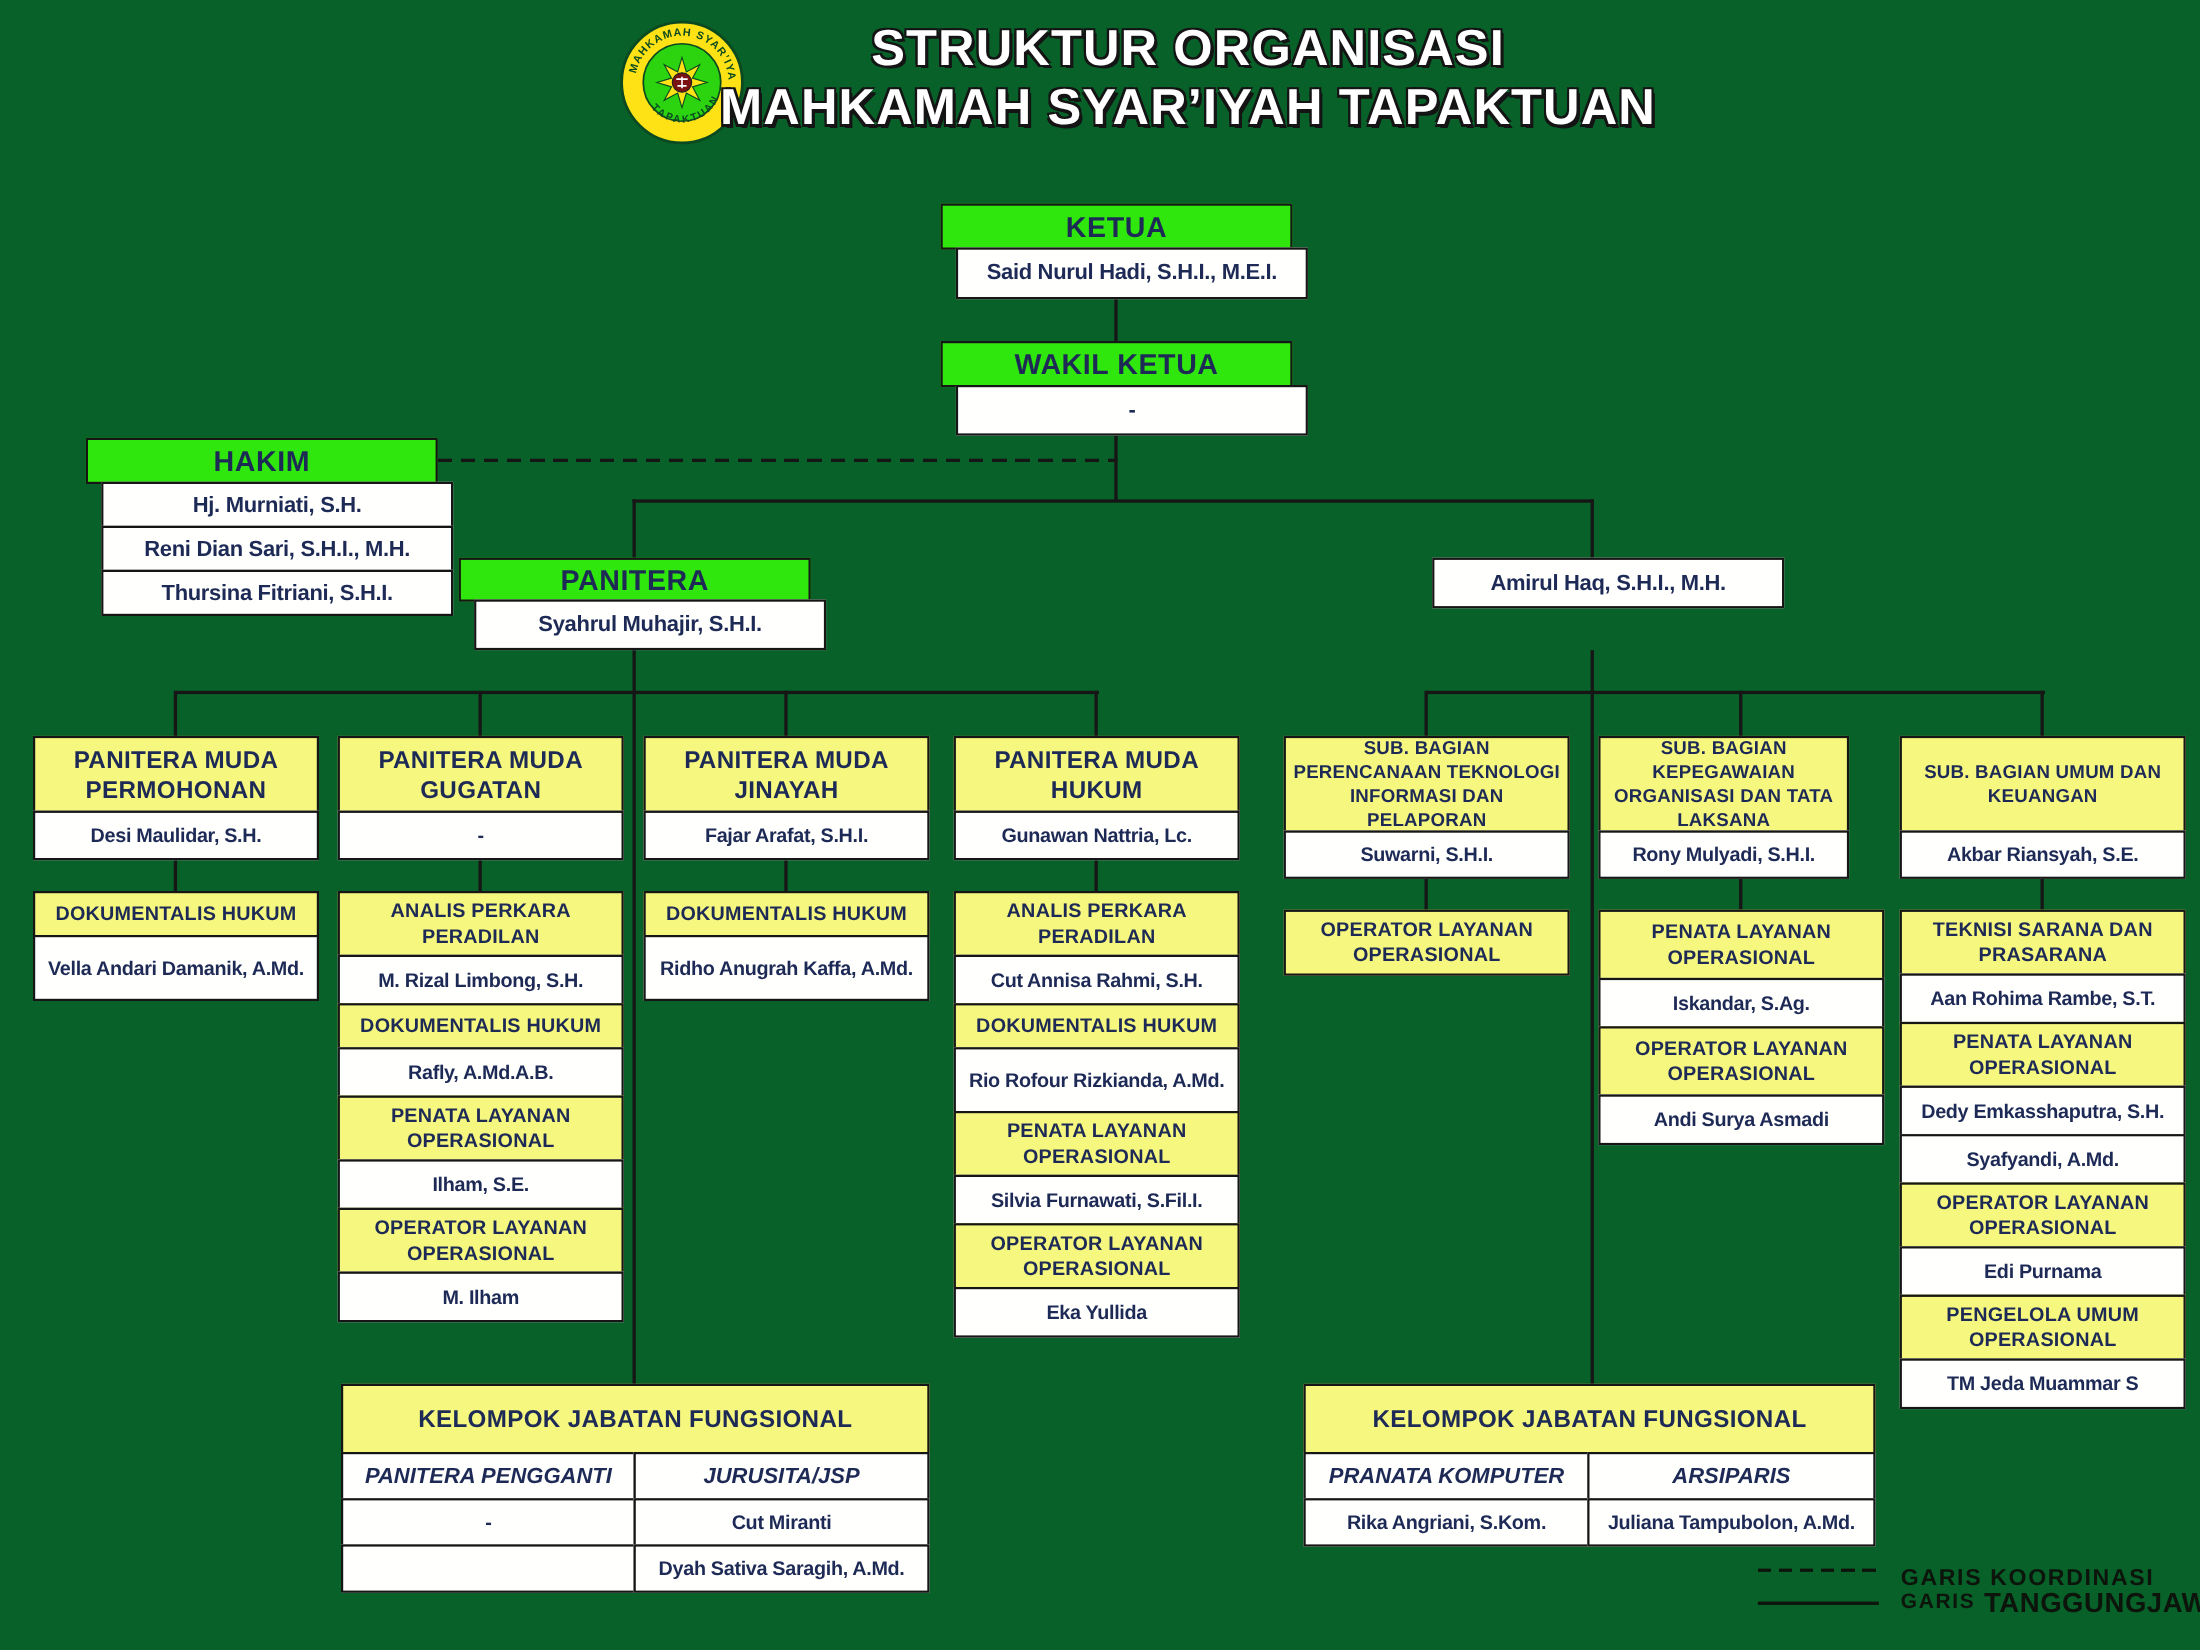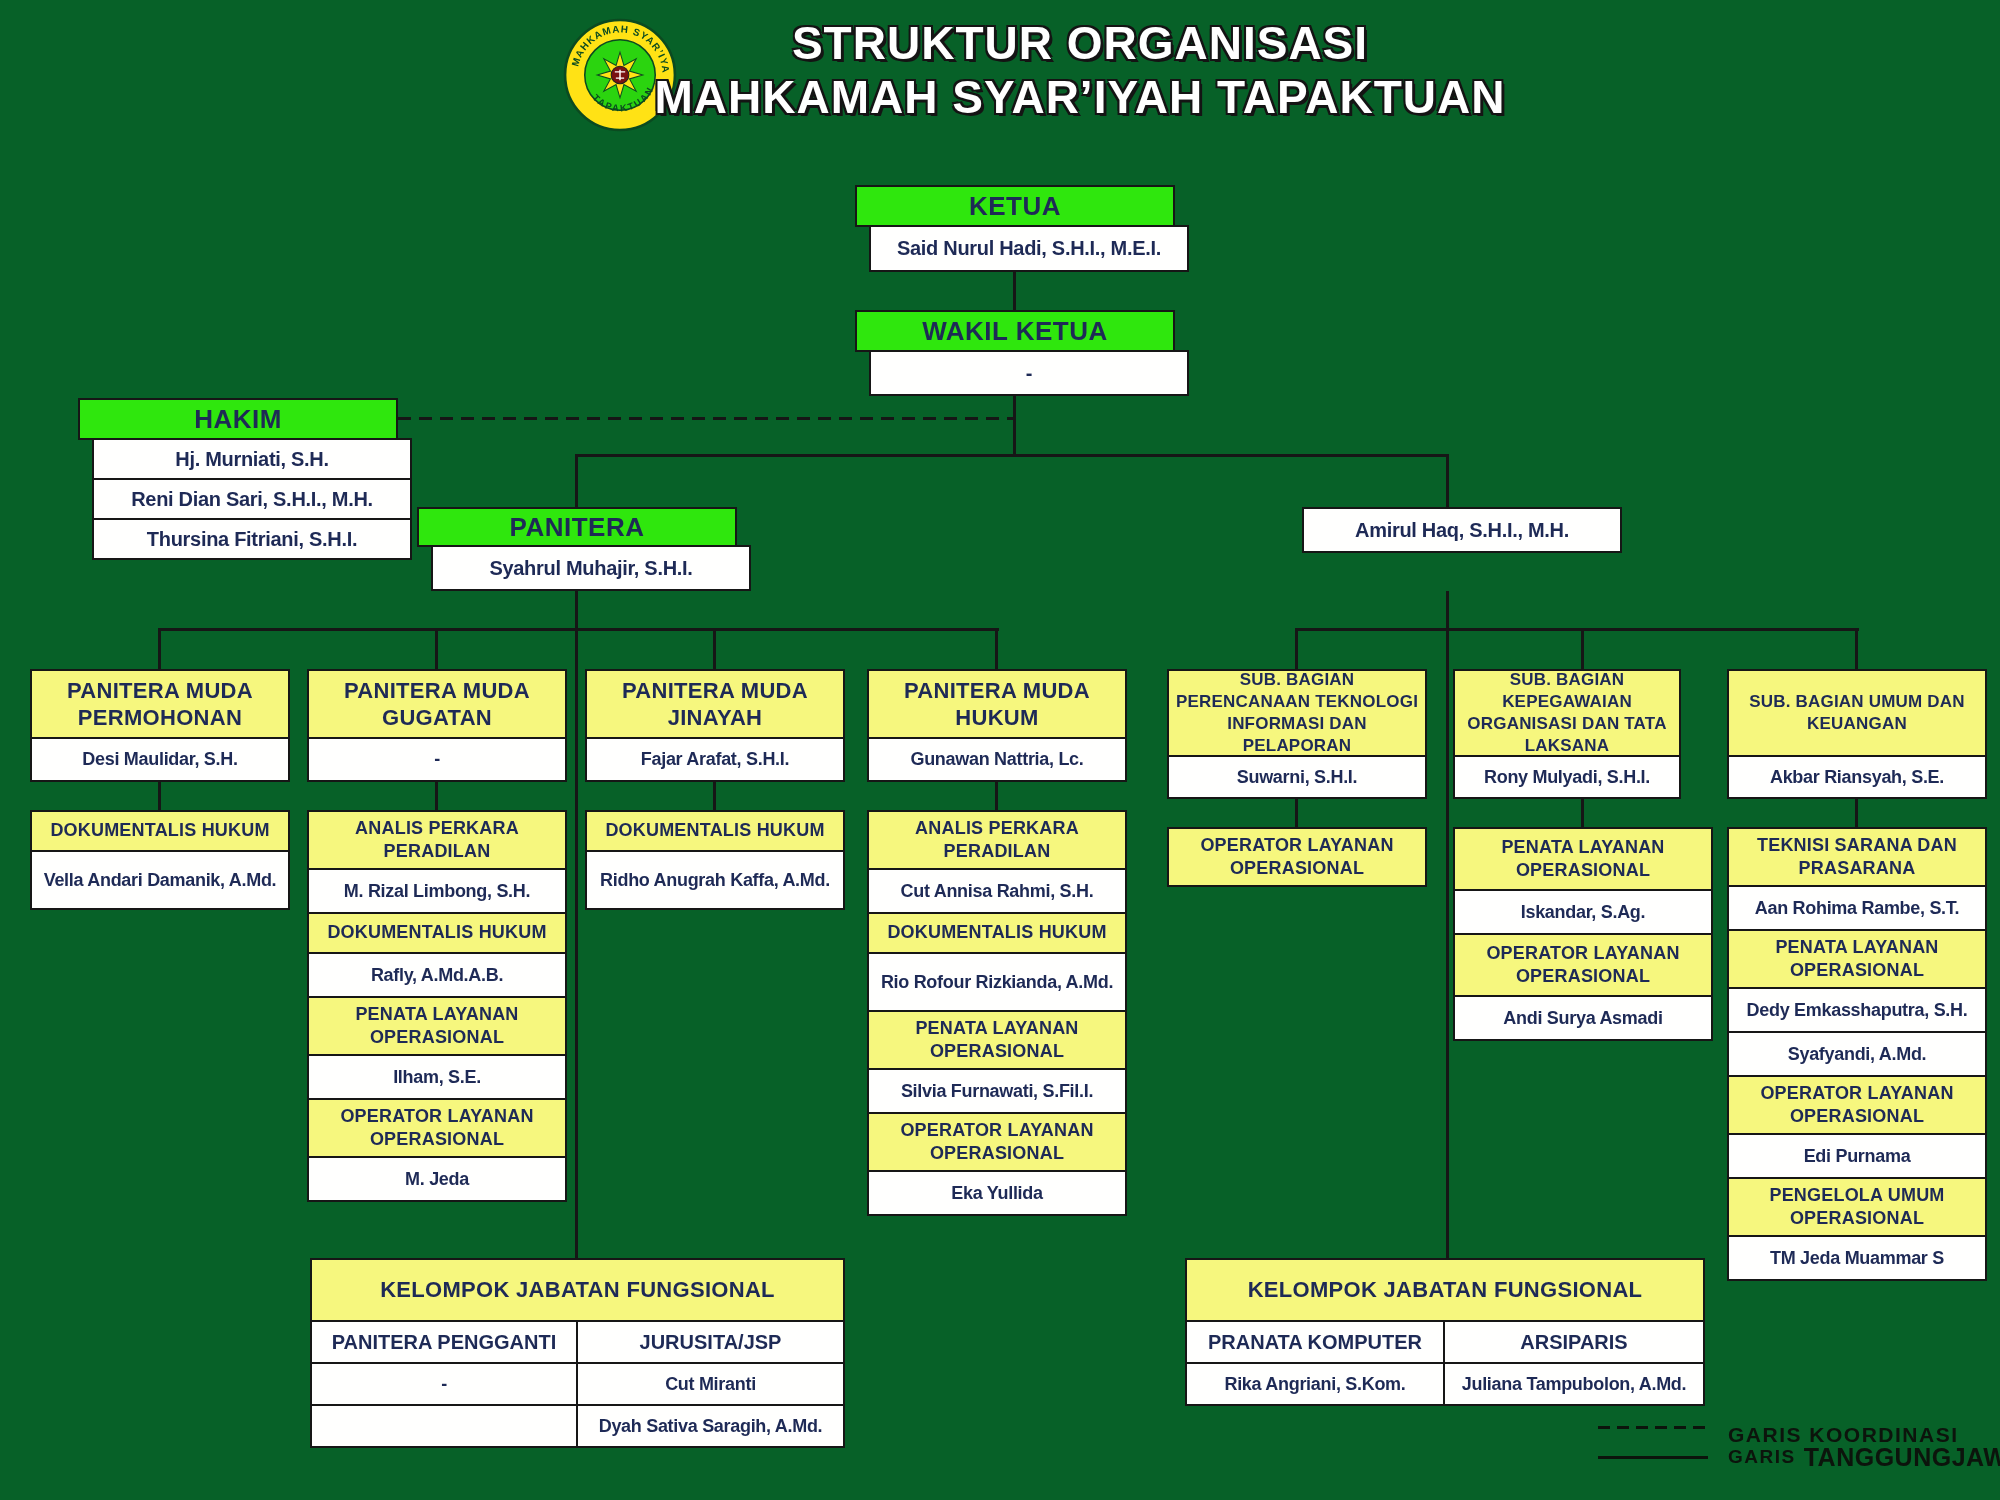--- a/index.html
+++ b/index.html
@@ -14,21 +14,21 @@
   .cell + .cell{margin-top:-2px;}
   .g{background:#2fe70d;}
   .y{background:#f6f77e;}
   .lab{font-size:26px;letter-spacing:.5px;}
   .nm{font-size:20px;white-space:nowrap;letter-spacing:-.3px;margin-left:14px;}
   .pm-lab{font-size:22px;line-height:1.25;letter-spacing:.3px;}
   .sub-lab{font-size:17px;line-height:1.3;letter-spacing:.2px;}
   .role{font-size:18px;line-height:1.3;letter-spacing:.2px;}
   .stf{font-size:18px;white-space:nowrap;letter-spacing:-.3px;}
   .kh{font-size:22px;line-height:1.3;letter-spacing:.3px;}
-  .ksub{font-size:20px;}
+  .ksub{font-size:20px;font-style:italic;}
   .kn{font-size:18px;white-space:nowrap;letter-spacing:-.3px;}
   .row{display:flex;flex-direction:row;}
   .kcol{display:flex;flex-direction:column;}
   .kcol + .kcol{margin-left:-2px;}
   .hl{position:absolute;height:3px;background:#161616;}
   .vl{position:absolute;width:3px;background:#161616;}
   .dash{position:absolute;height:3px;background:repeating-linear-gradient(90deg,#161616 0 13px,transparent 13px 21px);}
   .legend{position:absolute;left:1598px;top:1412px;color:#0c140c;}
   .leg-row{display:flex;align-items:center;height:30px;}
   .leg-dash{width:110px;height:3px;background:repeating-linear-gradient(90deg,#0c140c 0 12px,transparent 12px 19px);margin-right:20px;}
@@ -133,21 +133,21 @@
     <div class="cell stf" style="height:45px">-</div>
   </div>
   <div class="box" style="left:307px;top:810px;width:260px">
     <div class="cell y role" style="height:60px">ANALIS PERKARA PERADILAN</div>
     <div class="cell stf" style="height:46px">M. Rizal Limbong, S.H.</div>
     <div class="cell y role" style="height:42px">DOKUMENTALIS HUKUM</div>
     <div class="cell stf" style="height:46px">Rafly, A.Md.A.B.</div>
     <div class="cell y role" style="height:60px">PENATA LAYANAN OPERASIONAL</div>
     <div class="cell stf" style="height:46px">Ilham, S.E.</div>
     <div class="cell y role" style="height:60px">OPERATOR LAYANAN OPERASIONAL</div>
-    <div class="cell stf" style="height:46px">M. Jeda</div>
+    <div class="cell stf" style="height:46px">M. Ilham</div>
   </div>
 
   <div class="box" style="left:585px;top:669px;width:260px">
     <div class="cell y pm-lab" style="height:70px">PANITERA MUDA JINAYAH</div>
     <div class="cell stf" style="height:45px">Fajar Arafat, S.H.I.</div>
   </div>
   <div class="box" style="left:585px;top:810px;width:260px">
     <div class="cell y role" style="height:42px">DOKUMENTALIS HUKUM</div>
     <div class="cell stf" style="height:60px">Ridho Anugrah Kaffa, A.Md.</div>
   </div>

